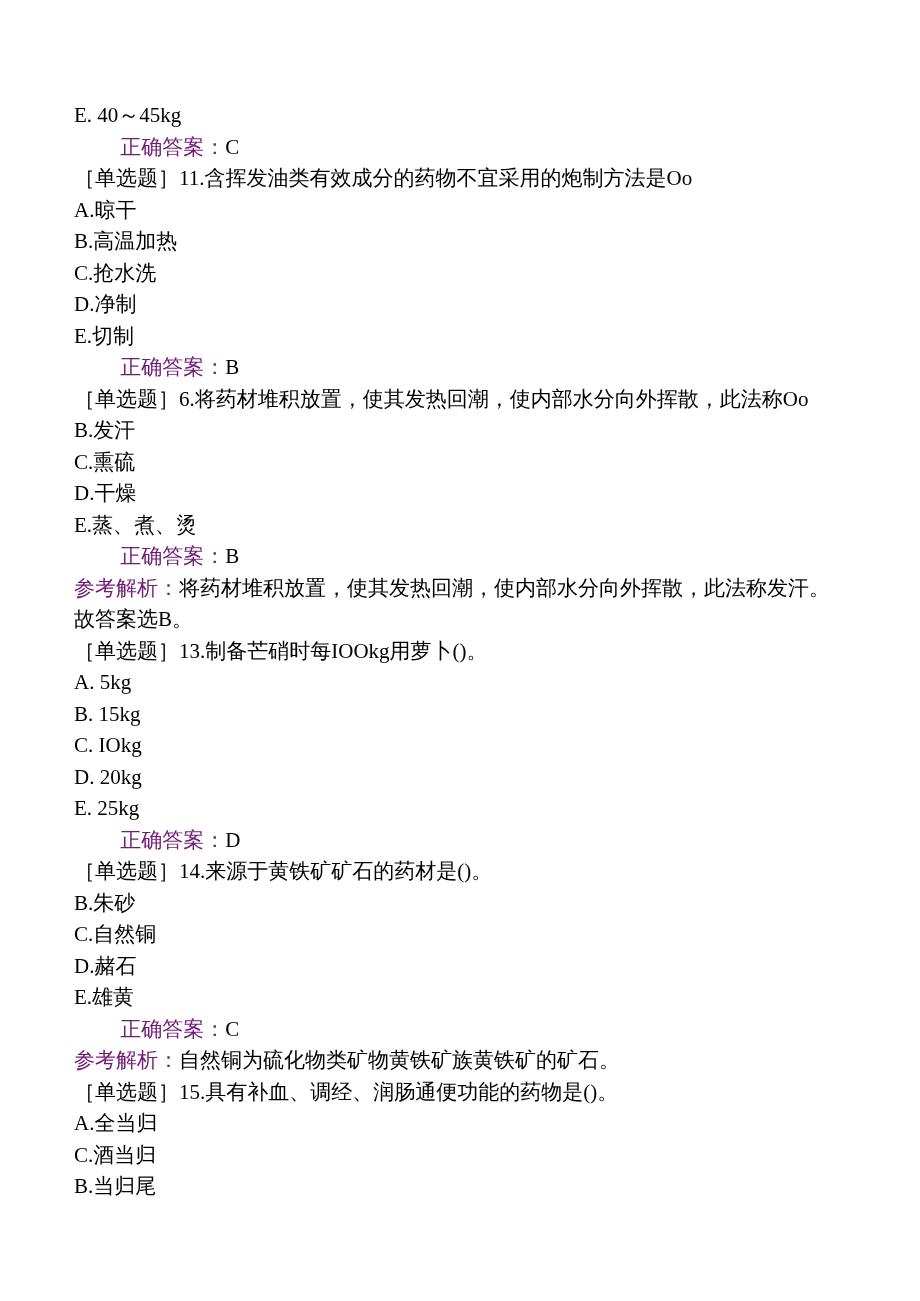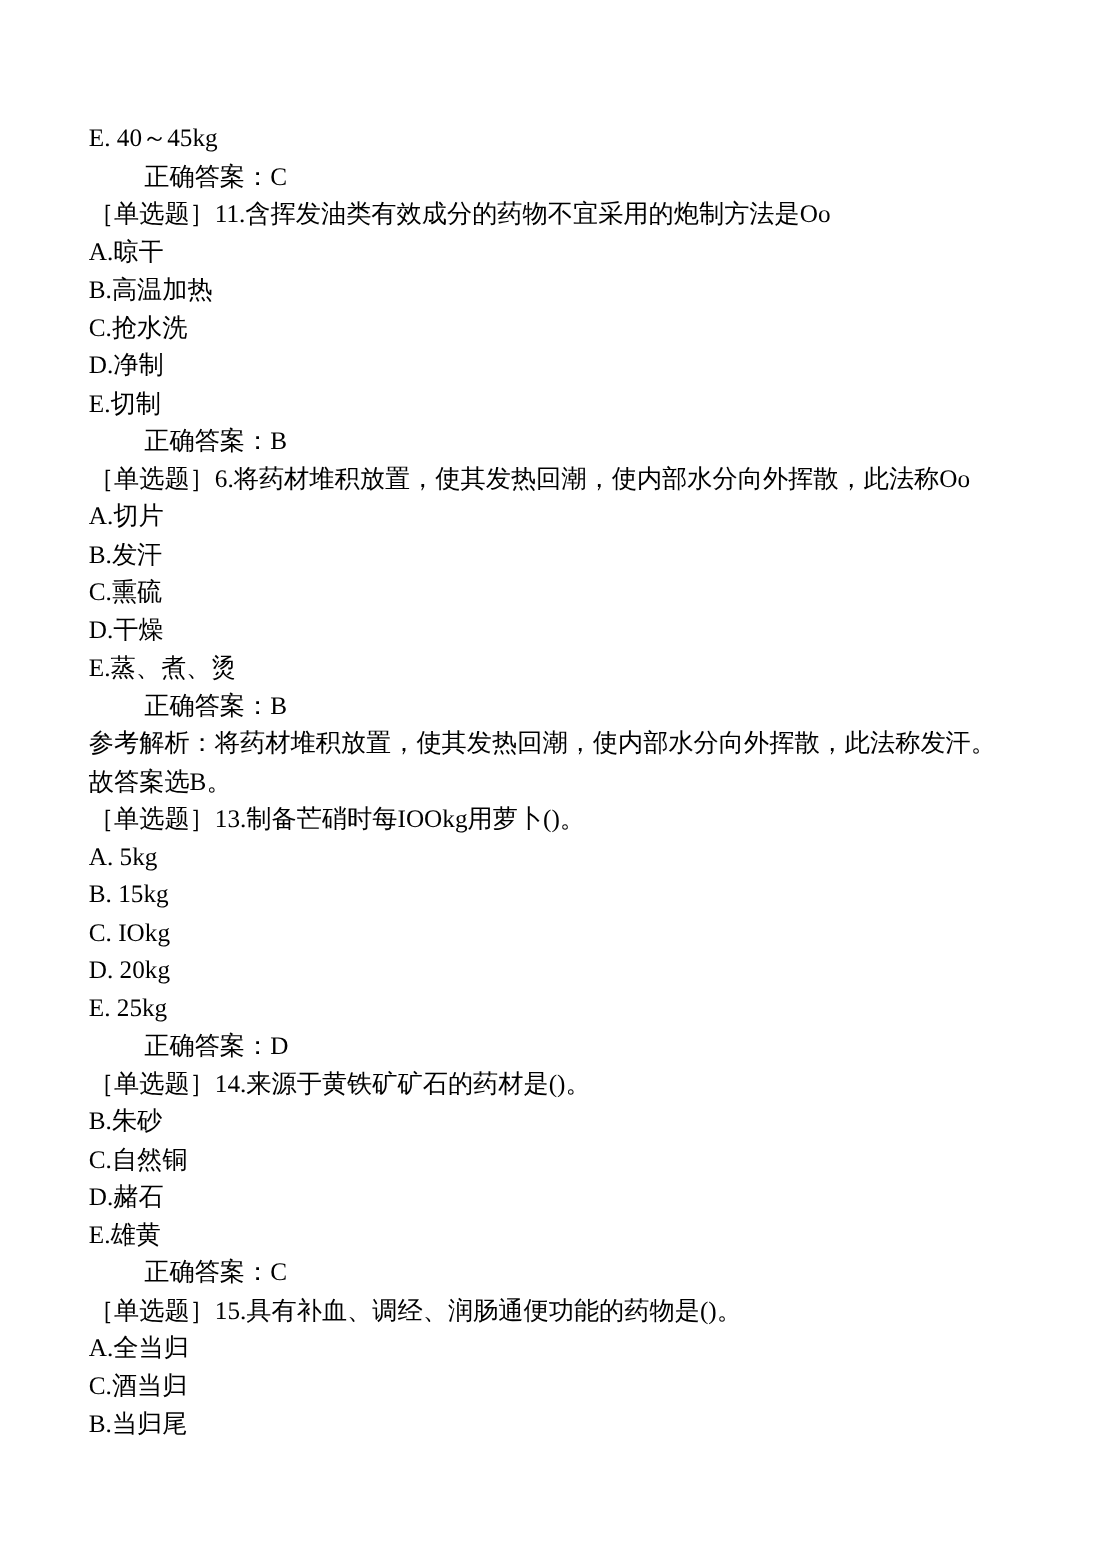--- a/index.html
+++ b/index.html
@@ -18,41 +18,40 @@
     box-sizing: border-box;
   }
   .line {
     white-space: pre-wrap;
     word-break: break-all;
   }
   .indent1 {
     padding-left: 2.2em;
   }
   .red {
-    color: #000000;
+    color: #701a75;
   }
 </style>
 </head>
 <body>
 
 <div class="page">
 
   <div class="line">E. 40～45kg</div>
   <div class="line indent1"><span class="red">正确答案：</span><span>C</span></div>
 
   <div class="line">［单选题］11.含挥发油类有效成分的药物不宜采用的炮制方法是Oo</div>
   <div class="line">A.晾干</div>
   <div class="line">B.高温加热</div>
   <div class="line">C.抢水洗</div>
   <div class="line">D.净制</div>
   <div class="line">E.切制</div>
   <div class="line indent1"><span class="red">正确答案：</span><span>B</span></div>
 
   <div class="line">［单选题］6.将药材堆积放置，使其发热回潮，使内部水分向外挥散，此法称Oo</div>
-  <div class="line">A.切片</div>
   <div class="line">B.发汗</div>
   <div class="line">C.熏硫</div>
   <div class="line">D.干燥</div>
   <div class="line">E.蒸、煮、烫</div>
   <div class="line indent1"><span class="red">正确答案：</span><span>B</span></div>
   <div class="line"><span class="red">参考解析：</span><span>将药材堆积放置，使其发热回潮，使内部水分向外挥散，此法称发汗。故答案选B。</span></div>
 
   <div class="line">［单选题］13.制备芒硝时每IOOkg用萝卜()。</div>
   <div class="line">A. 5kg</div>
   <div class="line">B. 15kg</div>
@@ -60,19 +59,20 @@
   <div class="line">D. 20kg</div>
   <div class="line">E. 25kg</div>
   <div class="line indent1"><span class="red">正确答案：</span><span>D</span></div>
 
   <div class="line">［单选题］14.来源于黄铁矿矿石的药材是()。</div>
   <div class="line">B.朱砂</div>
   <div class="line">C.自然铜</div>
   <div class="line">D.赭石</div>
   <div class="line">E.雄黄</div>
   <div class="line indent1"><span class="red">正确答案：</span><span>C</span></div>
+  <div class="line"><span class="red">参考解析：</span><span>自然铜为硫化物类矿物黄铁矿族黄铁矿的矿石。</span></div>
 
   <div class="line">［单选题］15.具有补血、调经、润肠通便功能的药物是()。</div>
   <div class="line">A.全当归</div>
   <div class="line">C.酒当归</div>
   <div class="line">B.当归尾</div>
 
 </div>
 
 </body></html>

